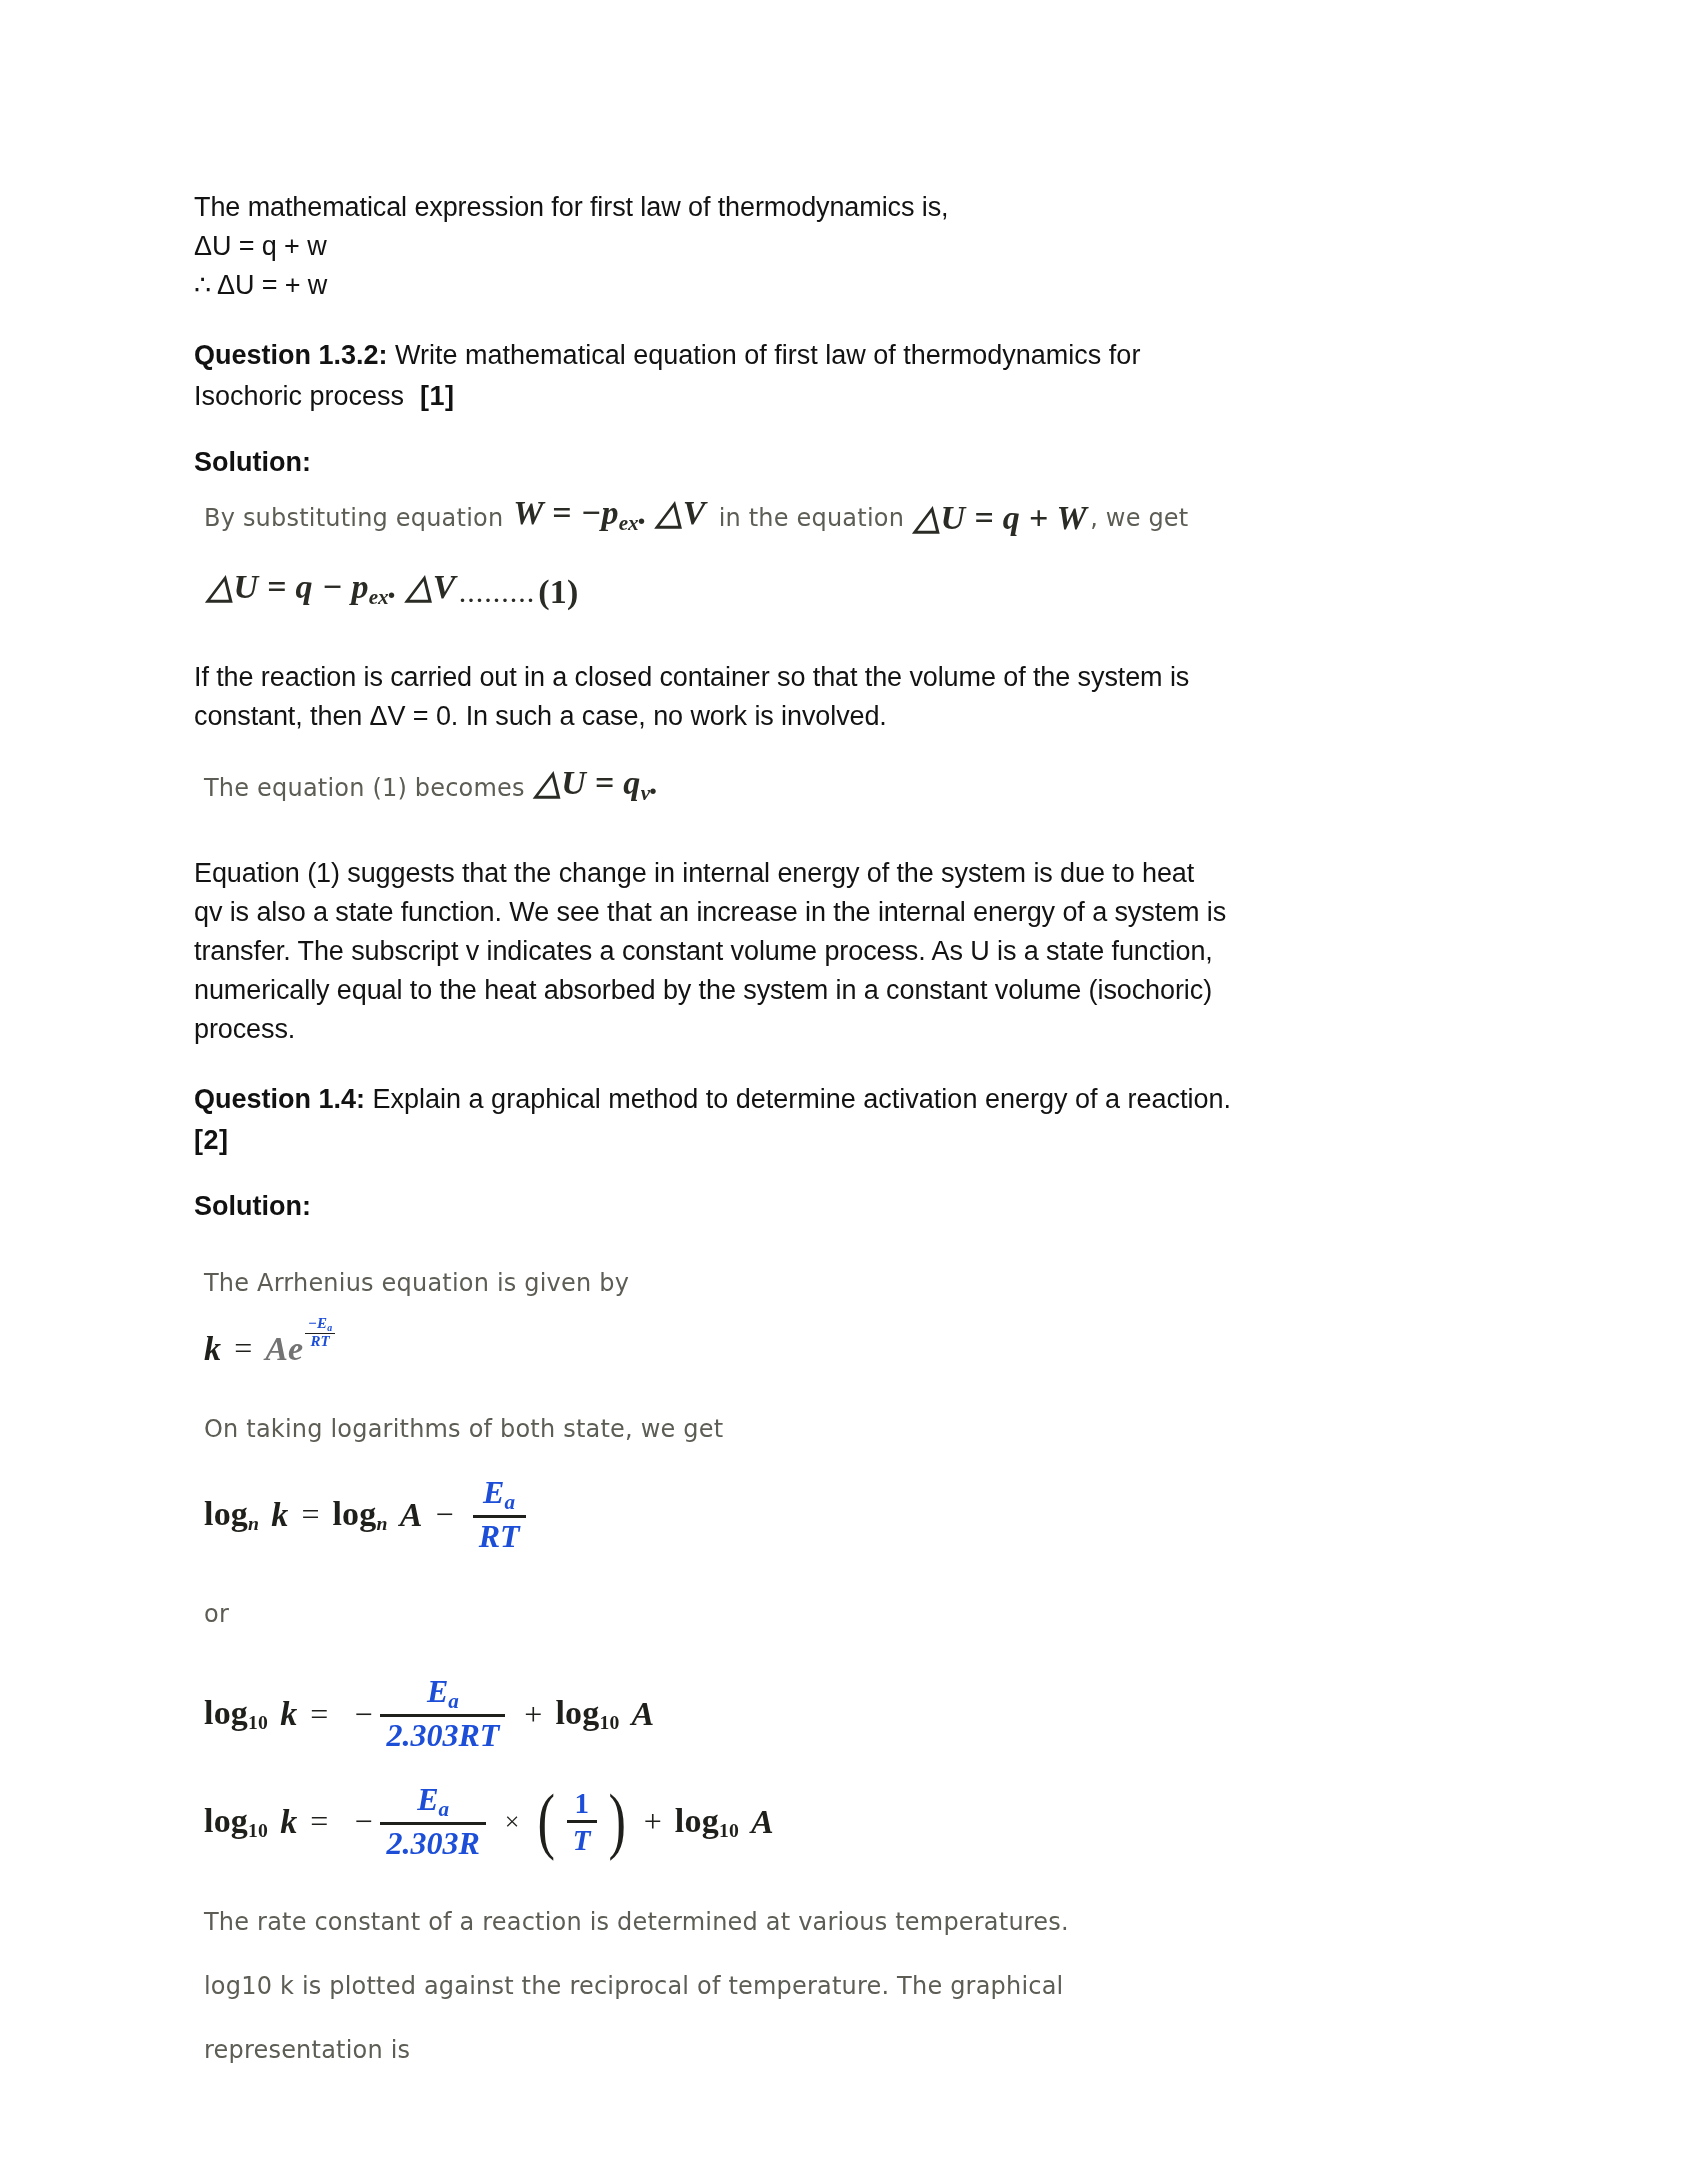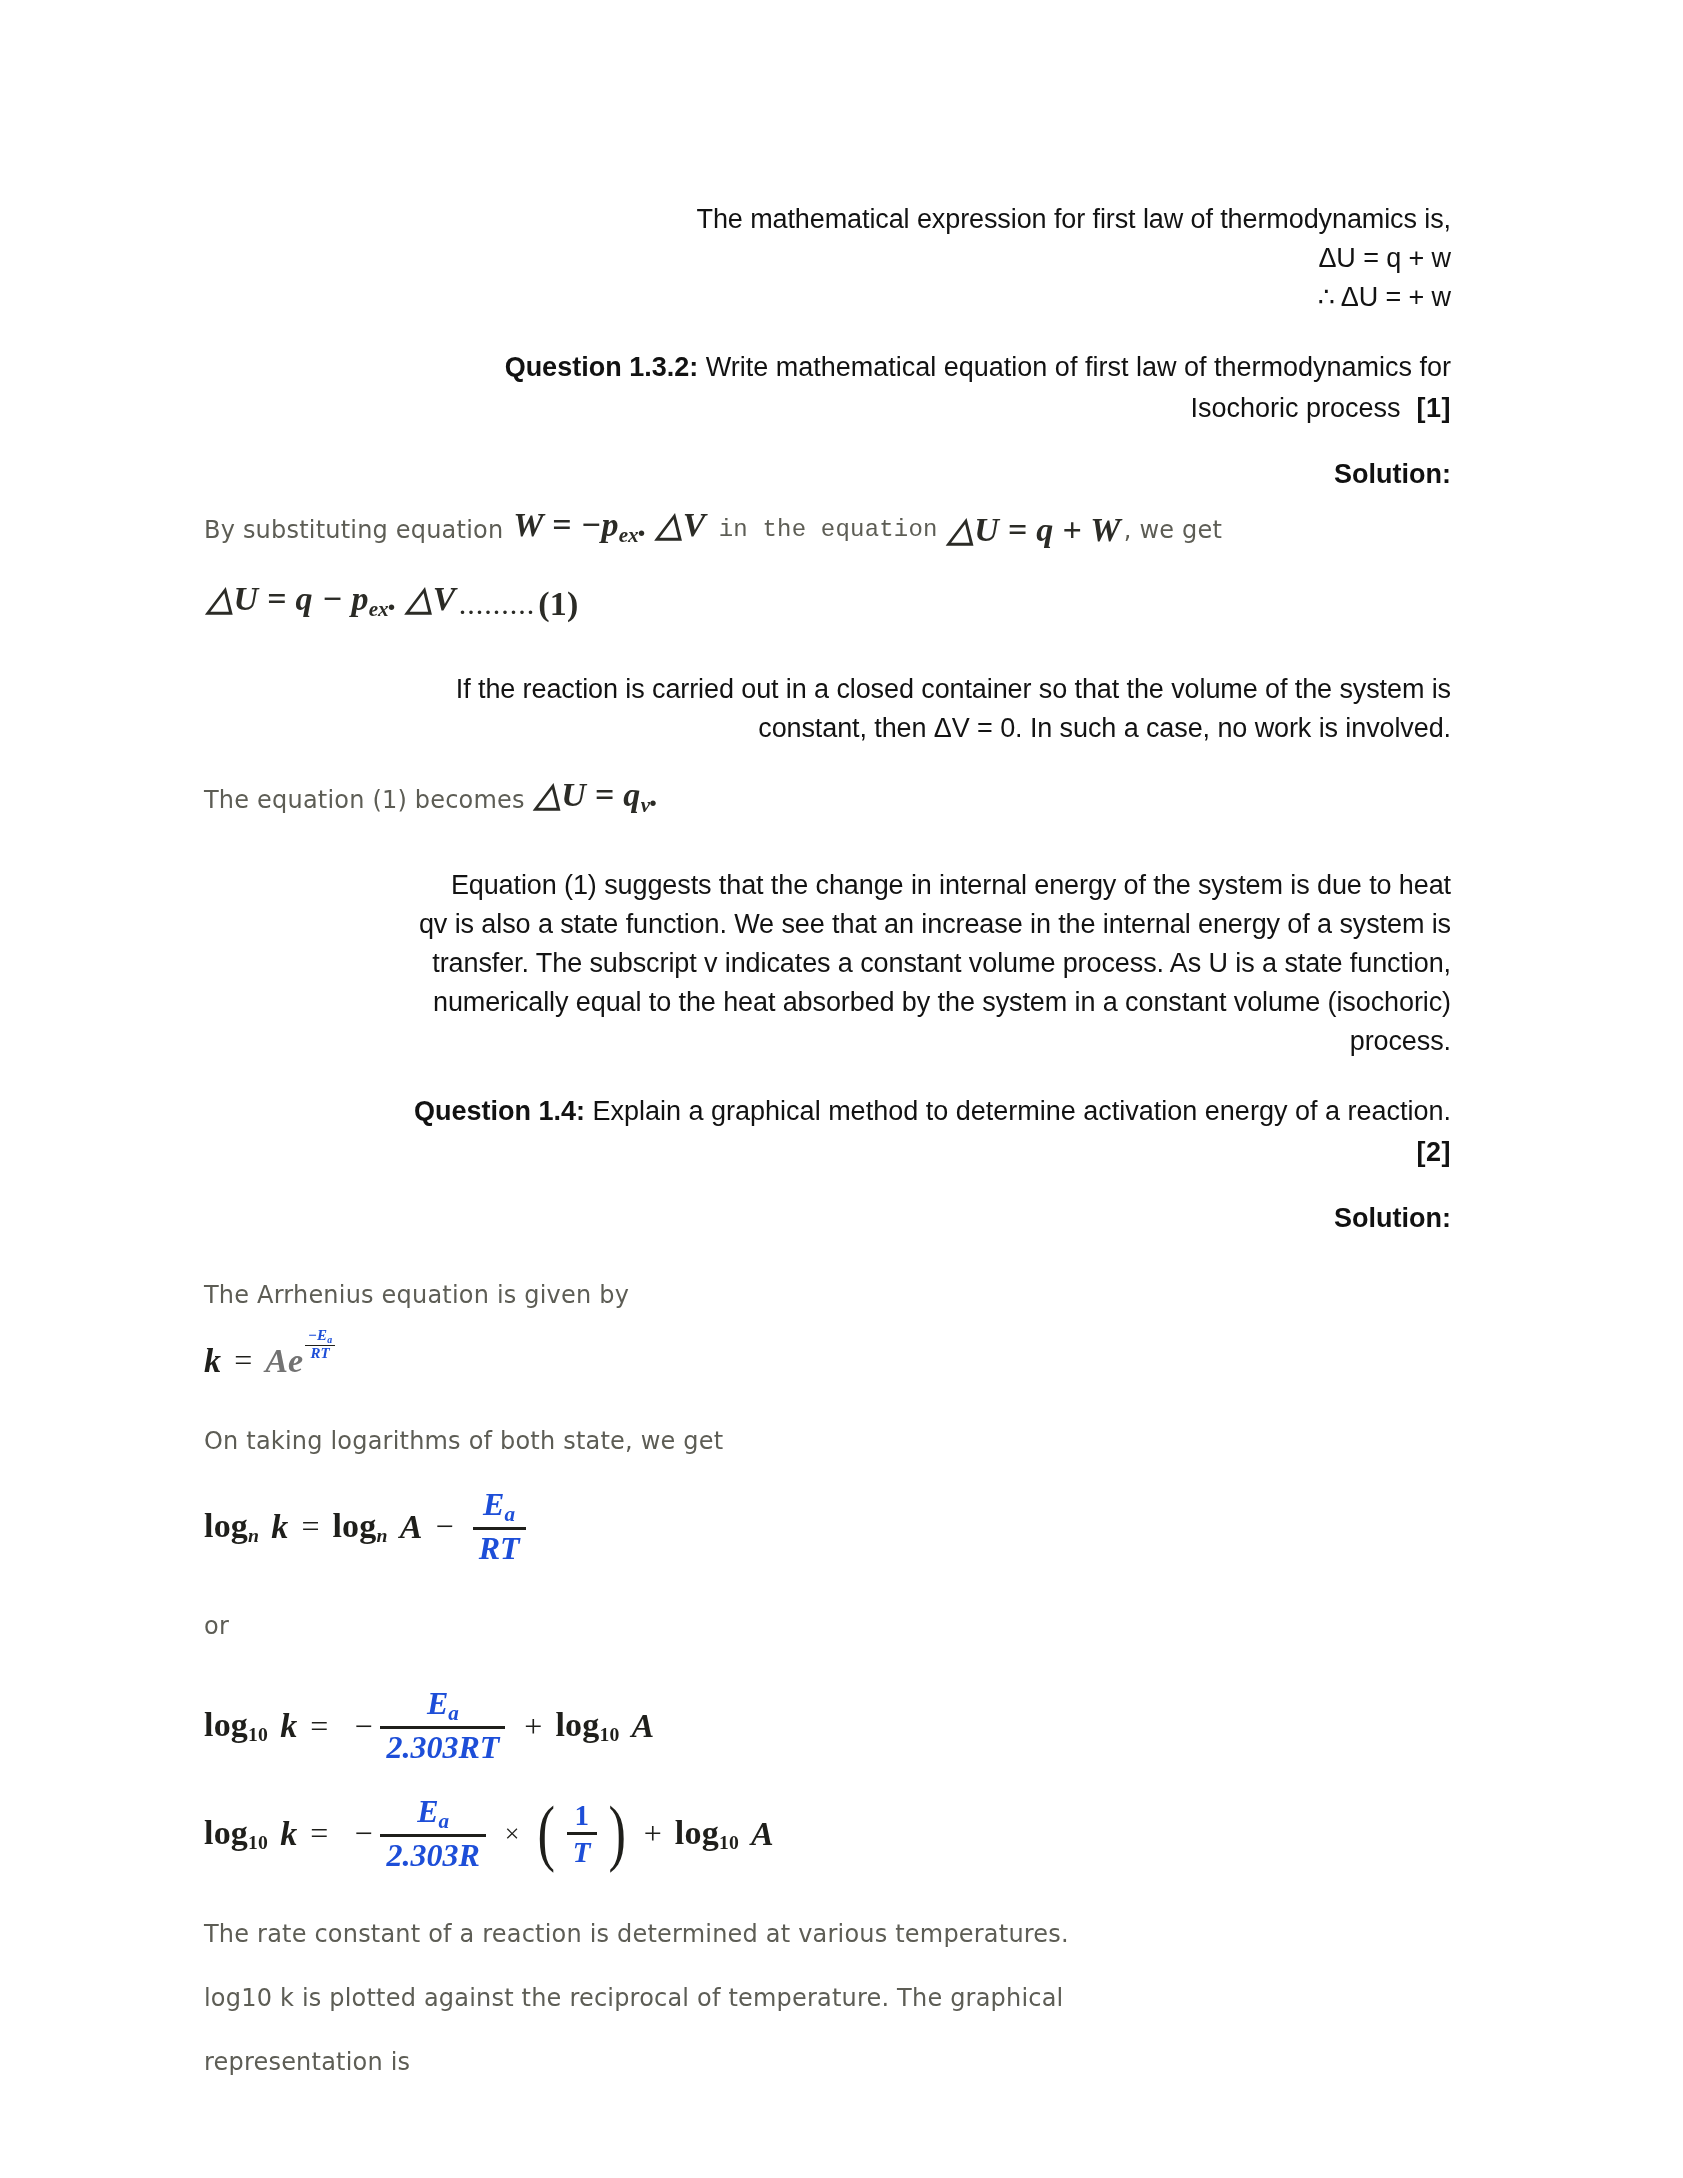--- a/index.html
+++ b/index.html
@@ -18,23 +18,22 @@
     position: absolute;
     left: 0;
     top: 0;
     width: 1683px;
     height: 2178px;
     background: #ffffff;
   }
   .content {
     position: absolute;
     left: 194px;
-    top: 200px;
+    top: 188px;
     width: 1257px;
-    text-align: right;
   }
 
   
   .para {
     font-family: "Liberation Sans", sans-serif;
     font-size: 27px;
     line-height: 39px;
     color: #131313;
     letter-spacing: -0.1px;
     margin: 0;
@@ -237,21 +236,21 @@
 
     <p class="sol">Solution:</p>
 
     <div class="spacer-sm"></div>
 
     <div class="mathline" style="margin-left:10px;">
       <span class="txt">By substituting equation</span>
       <span class="mt big" style="margin-left:10px;">
         <span>W = −p</span><span class="sub">ex</span><span>. △V</span>
       </span>
-      <span class="txt" style="margin-left:10px;font-family:Liberation Mono, monospace;">in the equation</span>
+      <span class="txt" style="margin-left:10px;">in the equation</span>
       <span class="mt big" style="margin-left:10px;">△U = q + W</span>
       <span class="txt">, we get</span>
     </div>
 
     <div class="spacer-md"></div>
 
     <div class="mathline" style="margin-left:10px;">
       <span class="mt big">
         <span>△U = q − p</span><span class="sub">ex</span><span>. △V</span>
       </span>

